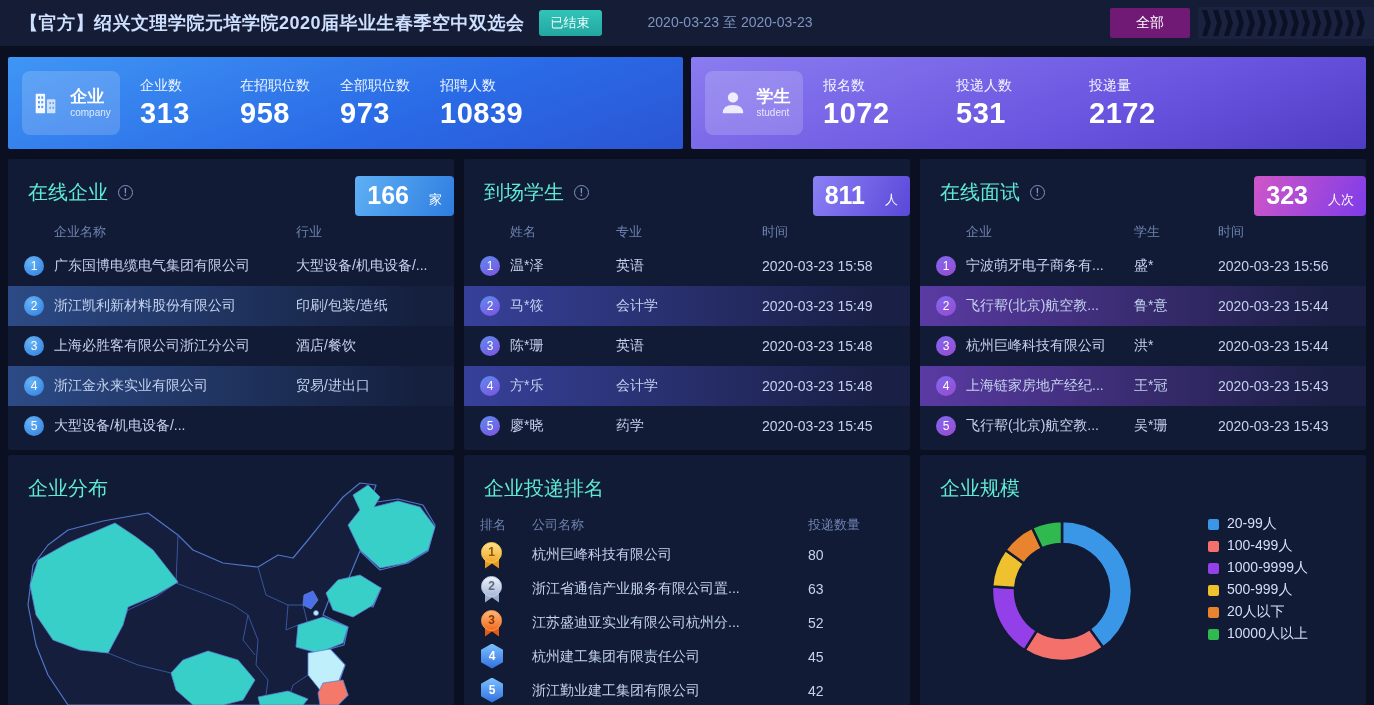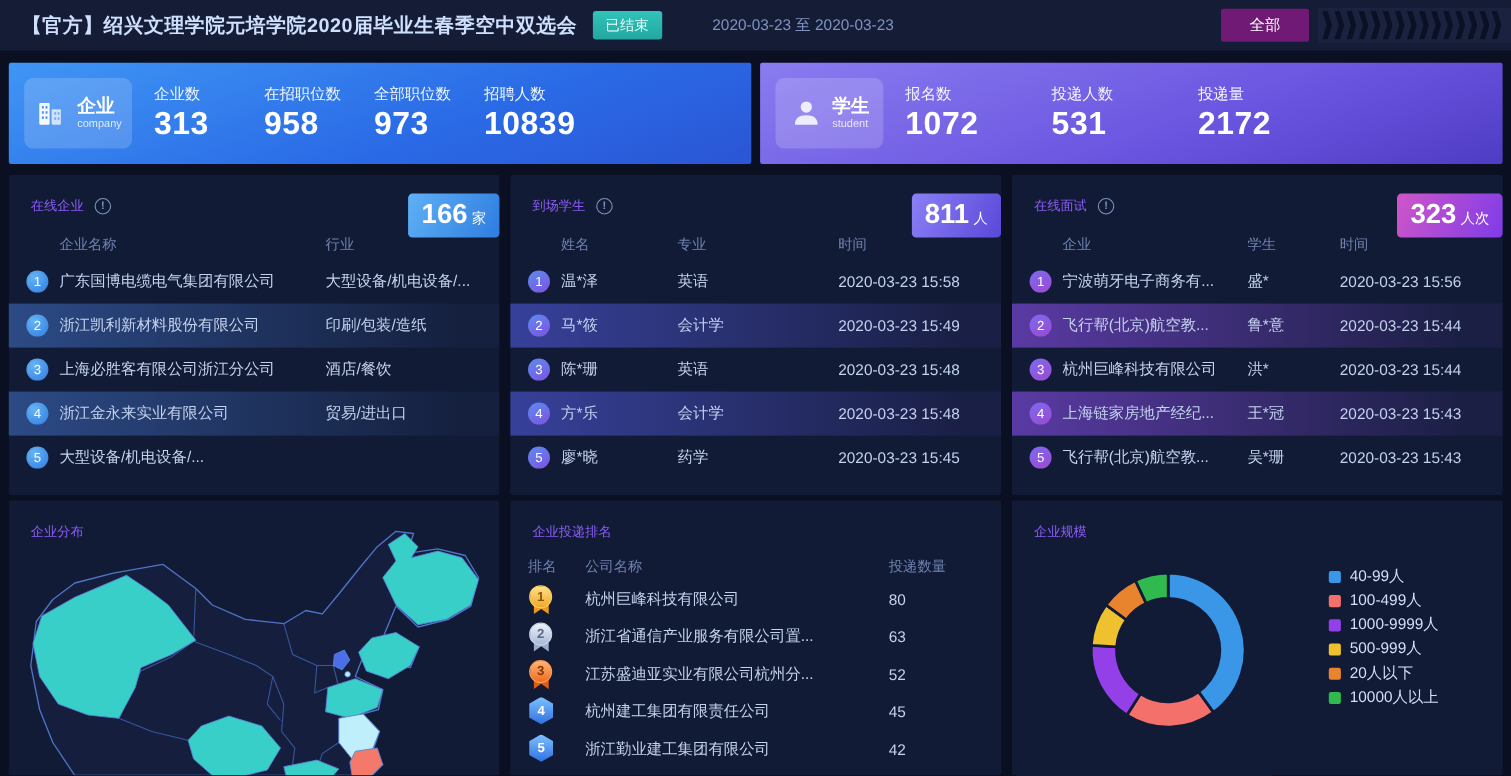--- a/index.html
+++ b/index.html
@@ -30,23 +30,23 @@
   .card-student .stat { width:133px; }
   .stat .lb { font-size:14px; color:#f0f6ff; }
   .stat .vl { font-size:29px; font-weight:bold; color:#fff; margin-top:2px; letter-spacing:.5px; }
 
   
   .mid, .bot { display:flex; gap:10px; margin:10px 8px 0; }
   .bot { margin-top:5px; }
   .panel { flex:1; background:#121b36; position:relative; height:291px; border-radius:2px; }
   .bot .panel { height:250px; overflow:hidden; }
   .p-head { display:flex; align-items:center; padding:20px 20px 0; }
-  .p-title { font-size:12px; color:#8b5cf6; }
+  .p-title { font-size:20px; color:#5eead4; }
   .info-icon { margin-left:10px; width:15px; height:15px; border-radius:50%; border:1px solid #7f93bd; color:#7f93bd; font-size:10px; font-weight:bold; display:inline-flex; align-items:center; justify-content:center; cursor:pointer; }
-  .p-badge { position:absolute; top:17px; right:0; padding:5px 12px 6px; border-radius:4px; color:#fff; display:flex; align-items:baseline; gap:4px; }
+  .p-badge { position:absolute; top:17px; right:0; padding:5px 12px 6px; border-radius:4px; color:#fff; display:flex; align-items:baseline; gap:20px; }
   .p-badge .bv { font-size:25px; font-weight:bold; }
   .p-badge .bu { font-size:13px; }
   .bg-blue   { background:linear-gradient(115deg,#5fb0f5,#2e7de0); }
   .bg-purple { background:linear-gradient(115deg,#8b80f5,#5a48d8); }
   .bg-pink   { background:linear-gradient(115deg,#d056c8,#7e3ce8); }
 
   .thead, .trow { display:grid; align-items:center; padding:0 16px; }
   .thead { margin-top:12px; height:28px; color:#6e82b0; font-size:13px; }
   .trow { height:40px; font-size:14px; color:#c3d2ee; }
   .trow .cell { overflow:hidden; white-space:nowrap; text-overflow:ellipsis; padding-right:8px; }
@@ -418,21 +418,21 @@
         <path d="M142.0,30.0 A70,70 0 0 1 183.1,156.6 L169.6,138.0 A47,47 0 0 0 142.0,53.0 Z" fill="#3A97E8" stroke="#121b36" stroke-width="2.5"></path>
         <path d="M183.1,156.6 A70,70 0 0 1 104.5,159.1 L116.8,139.7 A47,47 0 0 0 169.6,138.0 Z" fill="#F4716B" stroke="#121b36" stroke-width="2.5"></path>
         <path d="M104.5,159.1 A70,70 0 0 1 72.1,95.6 L95.1,97.0 A47,47 0 0 0 116.8,139.7 Z" fill="#9440E8" stroke="#121b36" stroke-width="2.5"></path>
         <path d="M72.1,95.6 A70,70 0 0 1 85.4,58.9 L104.0,72.4 A47,47 0 0 0 95.1,97.0 Z" fill="#EFC12E" stroke="#121b36" stroke-width="2.5"></path>
         <path d="M85.4,58.9 A70,70 0 0 1 112.2,36.7 L122.0,57.5 A47,47 0 0 0 104.0,72.4 Z" fill="#E8832E" stroke="#121b36" stroke-width="2.5"></path>
         <path d="M112.2,36.7 A70,70 0 0 1 142.0,30.0 L142.0,53.0 A47,47 0 0 0 122.0,57.5 Z" fill="#2FB94E" stroke="#121b36" stroke-width="2.5"></path>
       </svg>
     <div class="legend" id="legend">
         <div class="lg-item">
      <span class="lg-sw" style="background:#3A97E8"></span>
-     <span class="lg-lb">40-99人</span>
+     <span class="lg-lb">20-99人</span>
    </div>
         <div class="lg-item">
      <span class="lg-sw" style="background:#F4716B"></span>
      <span class="lg-lb">100-499人</span>
    </div>
         <div class="lg-item">
      <span class="lg-sw" style="background:#9440E8"></span>
      <span class="lg-lb">1000-9999人</span>
    </div>
         <div class="lg-item">

